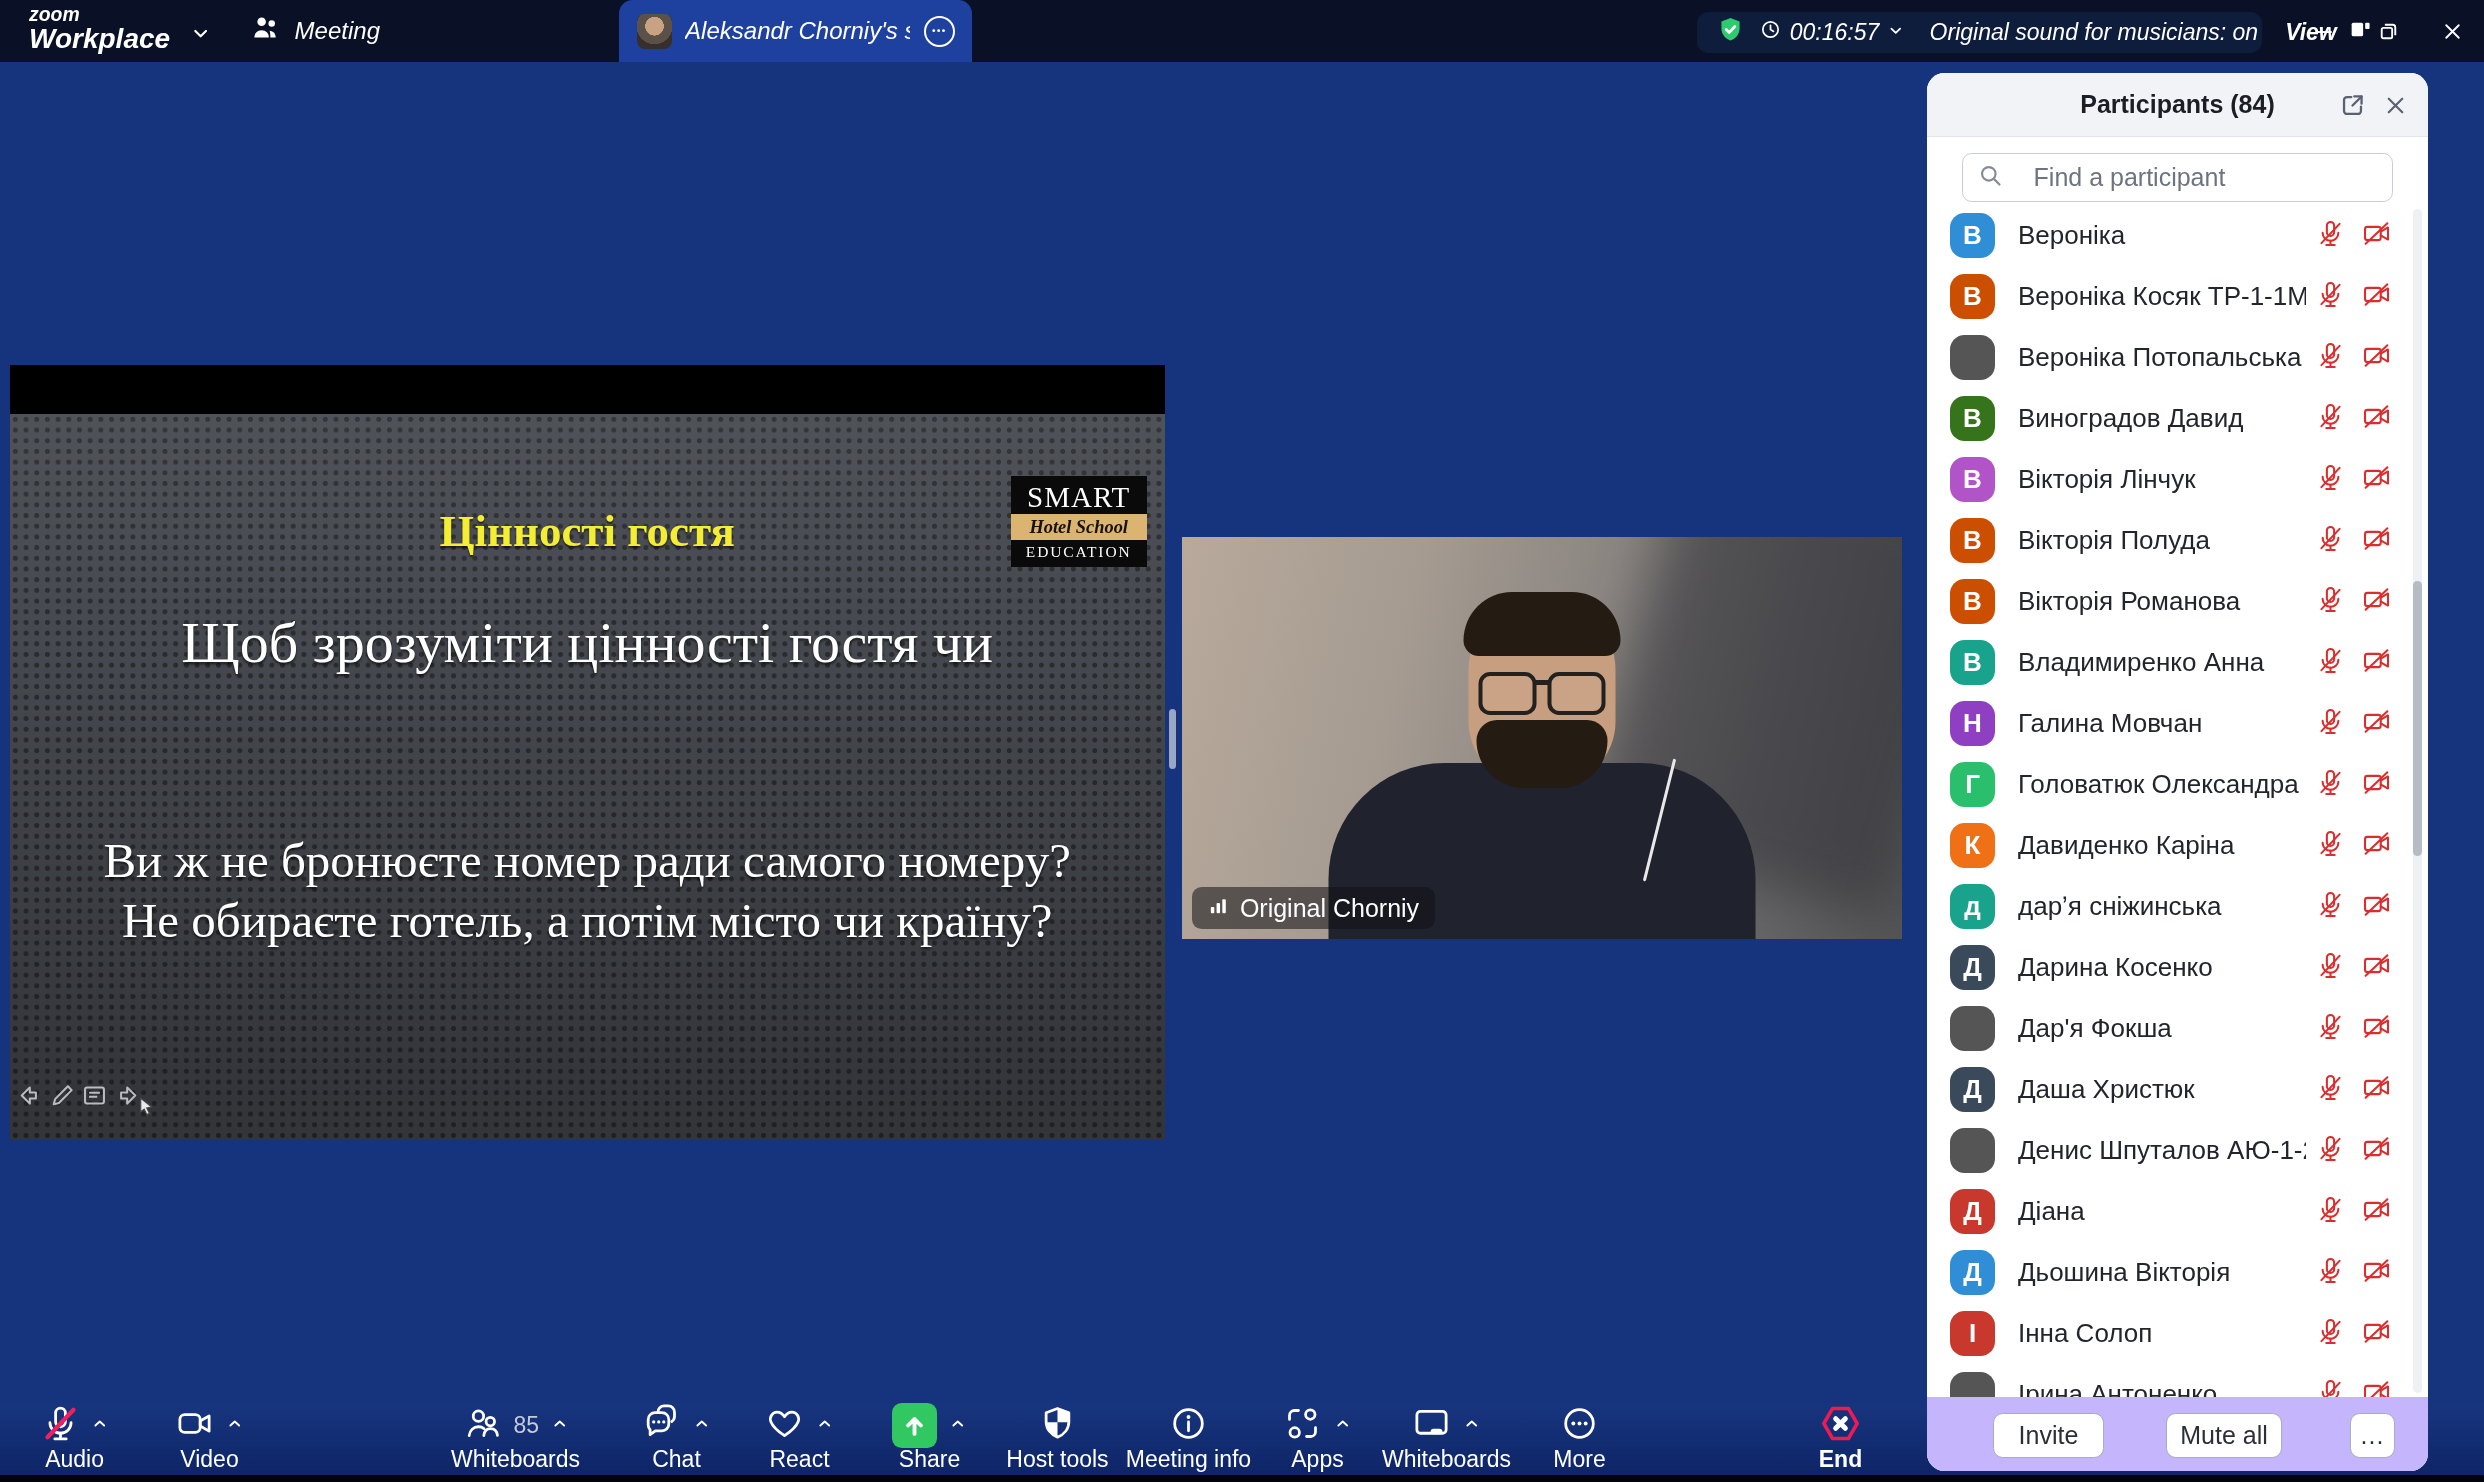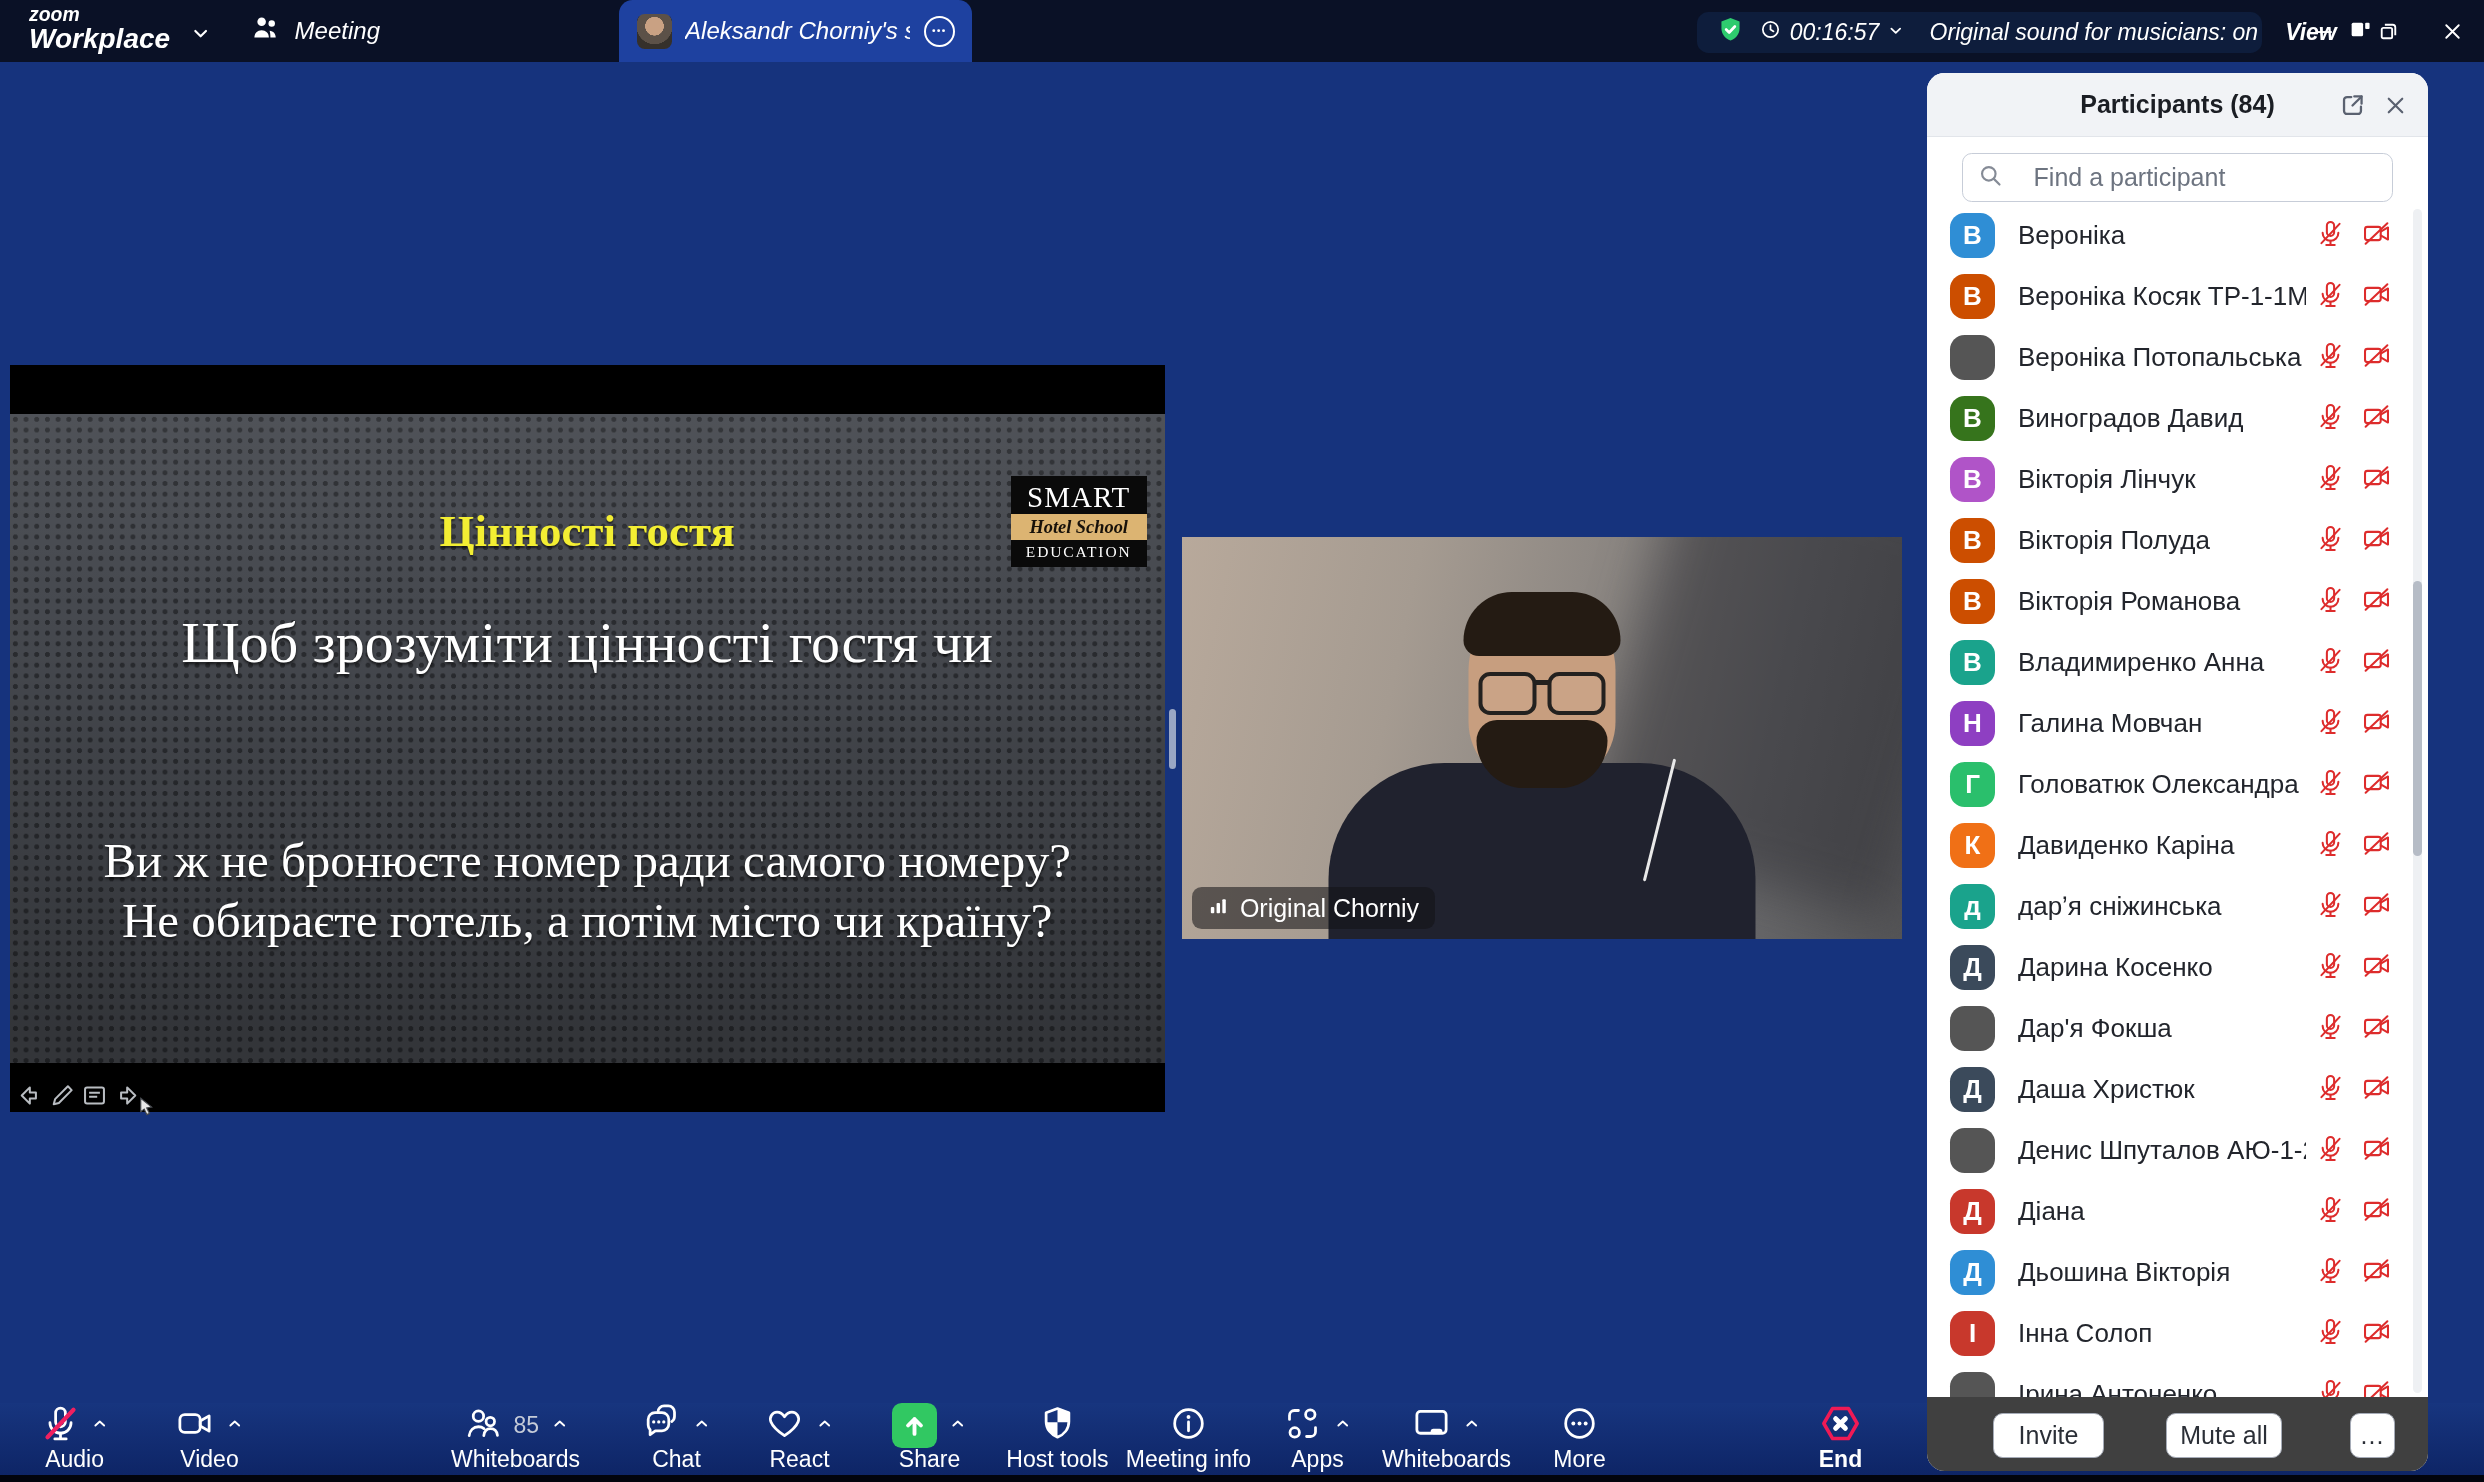--- a/index.html
+++ b/index.html
@@ -19,21 +19,21 @@
   .tab-ellipsis{width:31px;height:31px;border:2.4px solid #fff;border-radius:50%;display:flex;align-items:center;justify-content:center;flex:none;}
   .status-pill{position:absolute;left:1697px;top:11.6px;width:565px;height:41px;background:#0e1d3c;border-radius:11.6px;display:flex;align-items:center;padding:0 19.4px;font-size:23px;}
   .status-pill .time{margin-left:7.8px;}
   .status-pill .snd{margin-left:25px;white-space:nowrap;}
   .status-pill .vw{margin-left:27px;font-weight:bold;}
   .winbtns{position:absolute;right:0;top:0;height:62px;display:flex;}
   .winbtn{width:64px;height:62px;display:flex;align-items:center;justify-content:center;}
 
   
   .stage{position:absolute;left:9.7px;top:365px;width:1155px;height:747px;background:#000;}
-  .slide{position:absolute;left:0;top:49px;width:100%;height:649px;
+  .slide{position:absolute;left:0;top:49px;width:100%;height:726px;
     background-color:#46494f;
     background-image:linear-gradient(180deg,rgba(255,255,255,.05),rgba(0,0,0,0) 30%,rgba(0,0,0,.28) 95%),radial-gradient(#2a2c30 2.3px,rgba(0,0,0,0) 2.8px);
     background-size:100% 100%,10.7px 10.7px;}
   .slide-title{position:absolute;left:0;right:0;top:91px;text-align:center;font-family:"Liberation Serif","DejaVu Serif",serif;font-weight:bold;font-size:45px;color:#f3ee33;text-shadow:0 1.9px 1.9px rgba(0,0,0,.6);}
   .slide-logo{position:absolute;left:1001px;top:62px;width:136px;height:91px;background:#0a0a0a;color:#fff;text-align:center;font-family:"Liberation Serif","DejaVu Serif",serif;}
   .logo-smart{font-size:29px;letter-spacing:1px;margin-top:4.9px;}
   .logo-band{background:#dcb472;color:#17110a;font-style:italic;font-weight:bold;font-size:18.4px;line-height:26px;}
   .logo-edu{font-size:15.5px;letter-spacing:1.9px;margin-top:2.9px;}
   .slide-para{position:absolute;left:0;right:0;top:190px;text-align:center;color:#fff;font-family:"Liberation Serif","DejaVu Serif",serif;font-size:58px;line-height:78px;text-shadow:0 1.9px 2.9px rgba(0,0,0,.7);}
   .slide-q{position:absolute;left:0;right:0;top:417px;text-align:center;color:#fff;font-family:"Liberation Serif","DejaVu Serif",serif;font-size:49px;line-height:60px;text-shadow:0 1.9px 2.9px rgba(0,0,0,.7);}
@@ -81,21 +81,21 @@
   .avatar{width:45px;height:45px;border-radius:14.6px;color:#fff;font-size:26px;font-weight:bold;display:flex;align-items:center;justify-content:center;flex:none;}
   .avatar.photo{background:#555;}
   .ph-dark{background:linear-gradient(135deg,#46403c 0%,#231f1d 55%,#141211 100%);}
   .ph-warm{background:linear-gradient(115deg,#5d6e40 0%,#7a5c44 45%,#8a6a4e 60%,#4a3b2e 100%);}
   .ph-dim{background:linear-gradient(135deg,#34343a 0%,#6e5846 40%,#1c1c20 75%);}
   .ph-art{background:linear-gradient(115deg,#c96a2e 0%,#8c4f8f 45%,#d8a13a 80%,#b4543e 100%);}
   .r-name{margin-left:23px;font-size:26px;color:#22252c;white-space:nowrap;overflow:hidden;flex:1;}
   .r-icons{display:flex;gap:17.5px;margin-left:9.7px;flex:none;}
   .p-track{position:absolute;right:5.8px;top:136px;bottom:78px;width:9.7px;background:#eef0f3;border-radius:4.9px;}
   .p-thumb{position:absolute;right:5.8px;top:508px;width:9.7px;height:275px;background:#b6bcc6;border-radius:4.9px;}
-  .p-footer{position:absolute;left:0;right:0;bottom:0;height:74px;background:#404040;}
+  .p-footer{position:absolute;left:0;right:0;bottom:0;height:74px;background:#c4b5fd;}
   .btn{position:absolute;top:15.5px;height:45px;border:1.9px solid #a6acb8;border-radius:9.7px;background:#fff;font-size:25px;color:#2b2f37;display:flex;align-items:center;justify-content:center;font-family:"Liberation Sans",sans-serif;}
   .btn-invite{left:66px;width:111px;}
   .btn-muteall{left:239px;width:116px;}
   .btn-pmore{left:423px;width:45px;letter-spacing:1px;}
 </style>
 </head>
 <body>
 
 <div class="screen">
 

